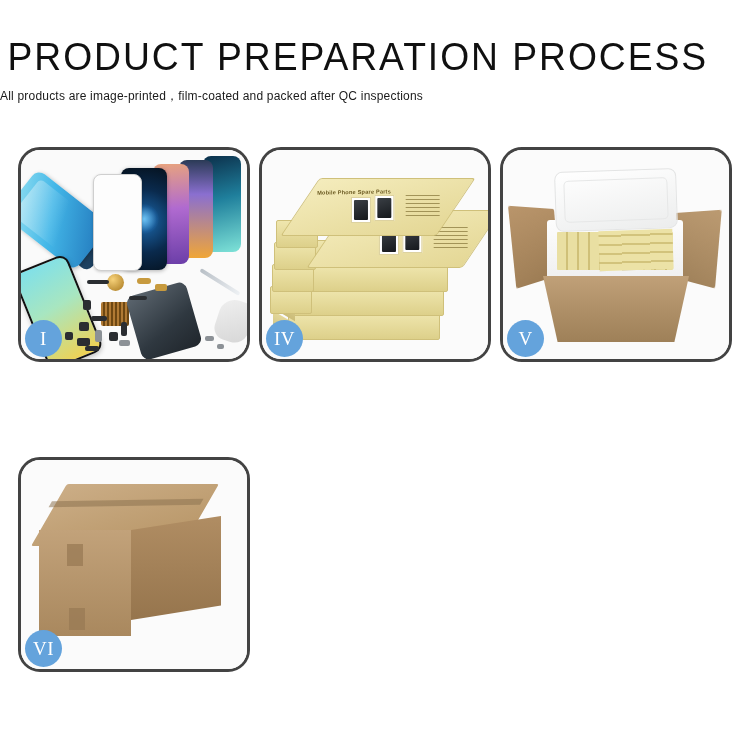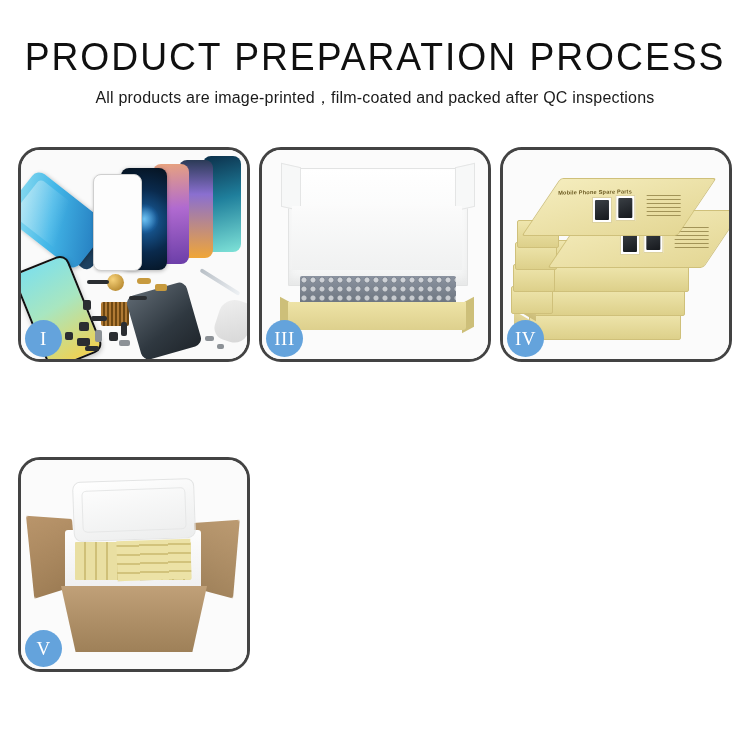--- a/index.html
+++ b/index.html
@@ -11,35 +11,34 @@
     width: 750px;
     height: 750px;
     font-family: "Liberation Sans", sans-serif;
     overflow: hidden;
     position: relative;
   }
 
   
   .header {
     padding-top: 38px;
-    text-align: center;
   }
   .title {
     font-family: "Liberation Sans", sans-serif;
     font-size: 38px;
     font-weight: 400;
     color: #101010;
     letter-spacing: 2.0px;
     line-height: 1;
     margin: 0;
     transform: scaleX(0.98);
   }
   .subtitle {
     font-family: "Liberation Sans", sans-serif;
-    font-size: 16px;
+    font-size: 12px;
     font-weight: 400;
     color: #1a1a1a;
     letter-spacing: 0.2px;
     margin: 14px 0 0 0;
     line-height: 1;
   }
 
   
   .grid {
     position: absolute;
@@ -498,31 +497,20 @@
       <div class="part" style="left:44px;top:182px;width:8px;height:8px;"></div>
       <div class="part" style="left:108px;top:146px;width:18px;height:4px;"></div>
       <div class="part" style="left:64px;top:196px;width:14px;height:5px;"></div>
       <div class="part lite" style="left:184px;top:186px;width:9px;height:5px;"></div>
       <div class="part lite" style="left:196px;top:194px;width:7px;height:5px;"></div>
     </div>
     <div class="badge">I</div>
   </div>
 
 
-  <div class="panel">
-    <div class="panel-stage">
-      <div class="box3-lid"></div>
-      <div class="box3-foam"></div>
-      <div class="box3-bubble"></div>
-      <div class="box3-left-flap"></div>
-      <div class="box3-right-flap"></div>
-      <div class="box3-front"></div>
-    </div>
-    <div class="badge">III</div>
-  </div>
 
   <div class="panel">
     <div class="panel-stage">
       <div class="stack">
         <div class="sbox" style="left:22px;top:146px;">
             <span class="side"></span>
           </div>
         <div class="sbox" style="left:26px;top:122px;">
             <span class="side"></span>
           </div>
@@ -571,14 +559,25 @@
       <div class="v-flap-r"></div>
       <div class="v-foam"></div>
       <div class="v-yellow-stack"></div>
       <div class="v-yellow-stack2"></div>
       <div class="v-foam-lid"></div>
       <div class="v-carton-front"></div>
     </div>
     <div class="badge">V</div>
   </div>
 
+  <div class="panel">
+    <div class="panel-stage">
+      <div class="c6-top"></div>
+      <div class="c6-top-seam"></div>
+      <div class="c6-right"></div>
+      <div class="c6-left"></div>
+      <div class="c6-tape" style="left:46px;top:84px;"></div>
+      <div class="c6-tape" style="left:48px;top:148px;"></div>
+    </div>
+    <div class="badge">VI</div>
+  </div>
 
 </div>
 
 </body></html>

